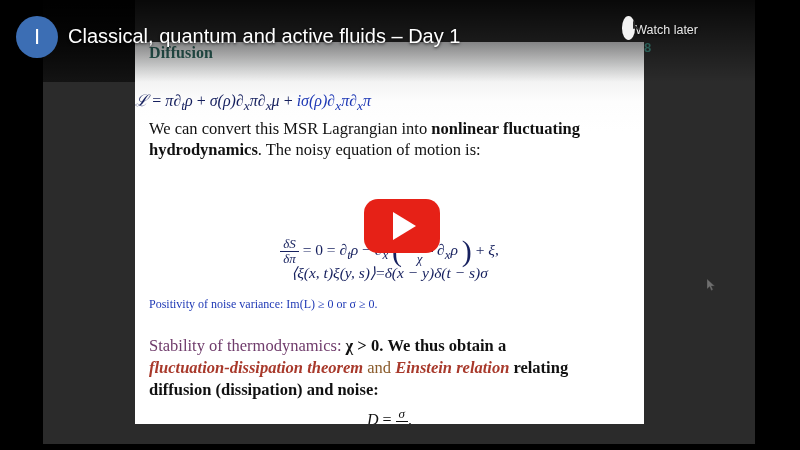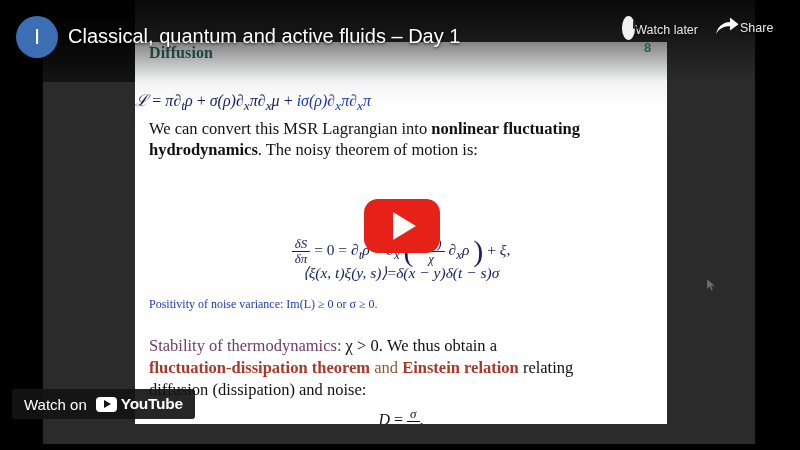--- a/index.html
+++ b/index.html
@@ -8,23 +8,23 @@
 
   .player{position:relative;width:800px;height:450px;background:#000;overflow:hidden;}
 
   
   .video-area{position:absolute;left:43px;top:0;width:712px;height:450px;background:#2b2b2b;}
   .bar-left{position:absolute;left:0;top:0;width:43px;height:450px;background:#000;}
   .bar-right{position:absolute;left:755px;top:0;width:45px;height:450px;background:#000;}
   .bottom-strip{position:absolute;left:0;bottom:0;width:800px;height:6px;background:#000;}
 
   
-  .slide{position:absolute;left:135px;top:42px;width:532px;height:382px;
+  .slide{position:absolute;left:135px;top:42px;width:485px;height:382px;
          background:linear-gradient(#d8d9da 0px,#eceded 26px,#fdfdfd 60px,#ffffff 90px,#ffffff 100%);
-         font-family:"Liberation Serif",serif;color:#111;overflow:hidden;}
+         font-family:"Liberation Serif",serif;color:#111;overflow:hidden;padding-left:24px;}
   .slide-title{position:absolute;left:14px;top:2px;font-size:16px;font-weight:bold;
                color:#2b5e57;letter-spacing:.1px;}
   .eq1{position:absolute;left:0;right:0;top:47px;font-size:16px;color:#16205e;}
   .it{font-style:italic;}
   .blue{color:#1f39b5;}
 
   .para{position:absolute;color:#111;font-size:16.5px;line-height:1.28;}
   .p1{left:14px;top:76px;width:505px;}
   .bold{font-weight:bold;}
 
@@ -33,22 +33,22 @@
   .frac{display:inline-block;vertical-align:middle;text-align:center;line-height:1.05;}
   .frac .num{display:block;border-bottom:1.1px solid #16205e;padding:0 3px;font-size:13px;}
   .frac .den{display:block;padding:0 3px;font-size:13px;font-family:Liberation Serif, serif;}
   .bigparen{font-size:30px;vertical-align:middle;font-family:"Liberation Serif",serif;}
 
   .eq3{position:absolute;left:0;right:0;top:222px;text-align:center;font-size:15.5px;color:#16205e;}
 
   .pos-line{position:absolute;left:14px;top:255px;font-size:12px;color:#1f39b5;}
 
   .stab{position:absolute;left:14px;top:293px;width:505px;font-size:16.5px;line-height:1.33;color:#6f3b6b;}
-  .stab .dark{color:#111;}
-  .stab .brick{color:#a8392b;font-weight:bold;}
+  .stab .dark{color:#111;font-weight:bold;}
+  .stab .brick{color:#a8392b;font-weight:bold;font-style:italic;}
   .stab .andw{color:#8a5b2b;}
 
   .eq4{position:absolute;left:0;right:0;top:365px;text-align:center;font-size:16px;color:#111;}
   .eq4 .frac .num{border-bottom:1.1px solid #111;}
 
   
   .top-grad{position:absolute;left:0;top:0;width:800px;height:82px;
             background:linear-gradient(rgba(0,0,0,.80),rgba(0,0,0,0));pointer-events:none;}
   .top-grad.left{left:0;width:135px;background:linear-gradient(rgba(0,0,0,.92),rgba(0,0,0,.55));height:82px;}
 
@@ -105,21 +105,21 @@
 
     <div class="slide-title">Diffusion</div>
 
     <div class="eq1">
       <span class="it">ℒ</span> = <span class="it">π∂<sub>t</sub>ρ</span>
       + <span class="it">σ(ρ)∂<sub>x</sub>π∂<sub>x</sub>μ</span>
       + <span class="blue it">iσ(ρ)∂<sub>x</sub>π∂<sub>x</sub>π</span>
     </div>
 
     <div class="para p1">
-      <span>We can convert this MSR Lagrangian into </span><span class="bold">nonlinear fluctuating hydrodynamics</span><span>. The noisy theorem of motion is:</span>
+      <span>We can convert this MSR Lagrangian into </span><span class="bold">nonlinear fluctuating hydrodynamics</span><span>. The noisy equation of motion is:</span>
     </div>
 
     <div class="eq2">
       <span class="frac"><span class="num it">δS</span><span class="den it">δπ</span></span>
       = 0 = <span class="it">∂<sub>t</sub>ρ</span> − <span class="it">∂<sub>x</sub></span>
       <span class="bigparen">(</span>
       <span class="frac"><span class="num it">σ(ρ)</span><span class="den it">χ</span></span>
       <span class="it">∂<sub>x</sub>ρ</span>
       <span class="bigparen">)</span>
       + <span class="it">ξ</span>,
@@ -148,42 +148,25 @@
 
   <div class="avatar">I</div>
   <div class="vid-title">Classical, quantum and active fluids – Day 1</div>
 
   <div class="top-action watch-later">
     <div class="clock"></div>
     <div class="lbl">Watch later</div>
   </div>
   <div class="badge8">8</div>
 
-  <div class="top-action share-act">
-    <div class="share-ico">
-      <svg width="26" height="20" viewBox="0 0 26 20">
-        <path d="M2 18 C4 9 11 6 16 6 L16 1.5 L24.5 8.2 L16 14.5 L16 10.2 C10 10 5 12.5 2 18 Z" fill="#ffffff"></path>
-      </svg>
-    </div>
-    <div class="lbl">Share</div>
-  </div>
 
   <div class="play-btn">
     <div class="play-tri"></div>
   </div>
 
-  <div class="watch-on">
-    <span>Watch on</span>
-    <span class="yt-badge">
-      <span class="yt-mark">
-          <span class="t"></span>
-        </span>
-      <span class="yt-word">YouTube</span>
-    </span>
-  </div>
 
   <div class="cursor">
     <svg width="9" height="12" viewBox="0 0 9 12">
       <path d="M0 0 L0 10 L2.6 7.6 L4.3 11.4 L5.9 10.7 L4.3 7.1 L7.6 7.1 Z" fill="#dddddd" stroke="#555" stroke-width=".4"></path>
     </svg>
   </div>
 
   <div class="bottom-strip"></div>
 </div>
 

